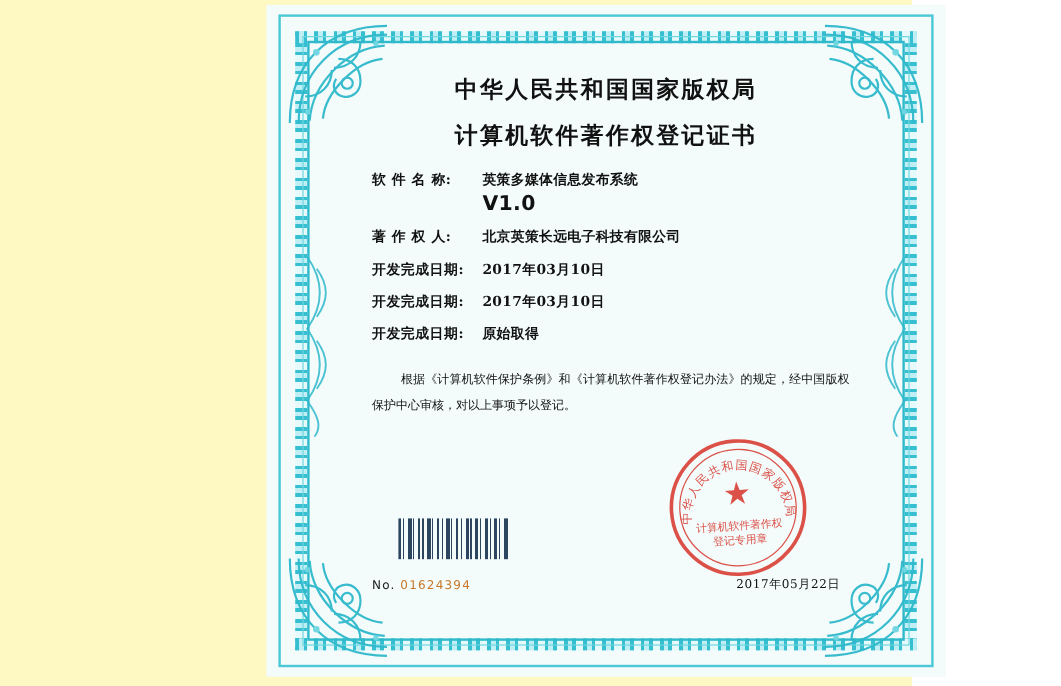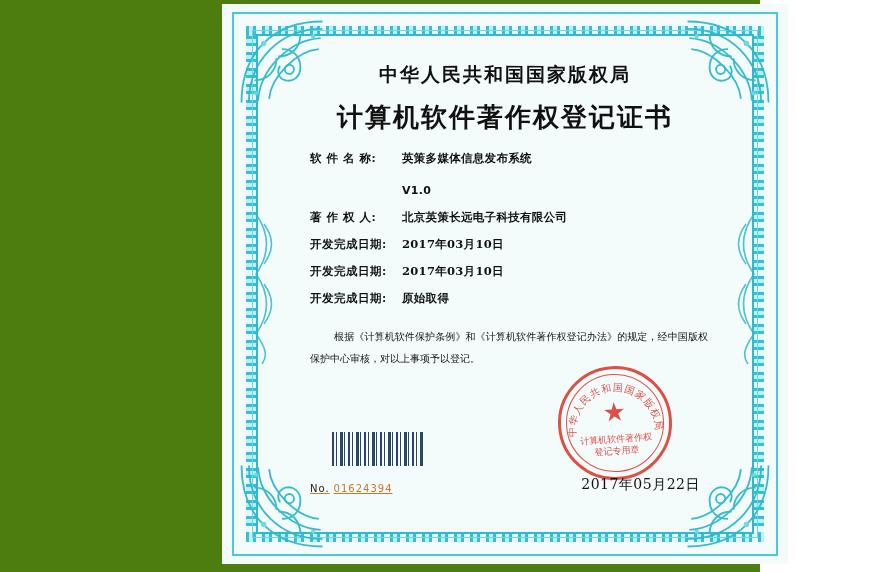--- a/index.html
+++ b/index.html
@@ -12,21 +12,21 @@
     height: 572px;
     font-family: "DejaVu Sans", "Liberation Sans", sans-serif;
     overflow: hidden;
   }
 
   
   #certificate-page {
     position: relative;
     width: 760px;
     height: 572px;
-    background: #4d7c0f;
+    background: #fef9c3;
   }
 
   
   #certificate-sheet {
     position: absolute;
     left: 222px;
     top: 4px;
     width: 566px;
     height: 560px;
     background: #f3fbfb;
@@ -114,21 +114,21 @@
   .title-block { text-align: center; margin-top: 18px; }
   .title-main {
     font-family: "DejaVu Serif", "Liberation Serif", serif;
     font-size: 19px;
     letter-spacing: 2px;
     color: #111;
     font-weight: 700;
   }
   .title-sub {
     font-family: "DejaVu Serif", "Liberation Serif", serif;
-    font-size: 26px;
+    font-size: 19px;
     letter-spacing: 2px;
     margin-top: 12px;
     color: #111;
     font-weight: 700;
   }
   .cert-number {
     margin-top: 10px;
     font-size: 8px;
     color: #333;
     text-align: right;
@@ -155,21 +155,21 @@
     flex: 0 0 92px;
     font-family: "DejaVu Serif", "Liberation Serif", serif;
     letter-spacing: .5px;
     color: #111;
   }
   .field-value {
     font-family: "DejaVu Serif", "Liberation Serif", serif;
     color: #111;
     letter-spacing: .3px;
   }
-  .field-value .v2 { display: block; margin-top: 17px; font-family: "DejaVu Sans", sans-serif; font-size: 11px; }
+  .field-value .v2 { display: block; margin-top: 6px; font-family: "DejaVu Sans", sans-serif; font-size: 17px; }
 
   .paragraph {
     margin-top: 20px;
     padding-left: 46px;
     padding-right: 38px;
     font-family: "DejaVu Serif", "Liberation Serif", serif;
     font-size: 10px;
     line-height: 22px;
     text-align: justify;
     color: #111;
@@ -249,27 +249,26 @@
     display: flex;
     justify-content: space-between;
     align-items: flex-end;
     font-size: 10px;
   }
   #serial-no {
     font-family: "DejaVu Sans", sans-serif;
     color: #c8782a;
     letter-spacing: 1px;
     font-size: 10px;
-    text-decoration: underline;
   }
   #serial-no .no-prefix { color: #222; margin-right: 4px; }
   #issue-date {
     font-family: "DejaVu Serif", "Liberation Serif", serif;
     color: #111;
-    font-size: 14px;
+    font-size: 10px;
     letter-spacing: .5px;
   }
 </style>
 </head>
 <body>
 
 <div id="certificate-page">
 
   <div id="certificate-sheet">
 

